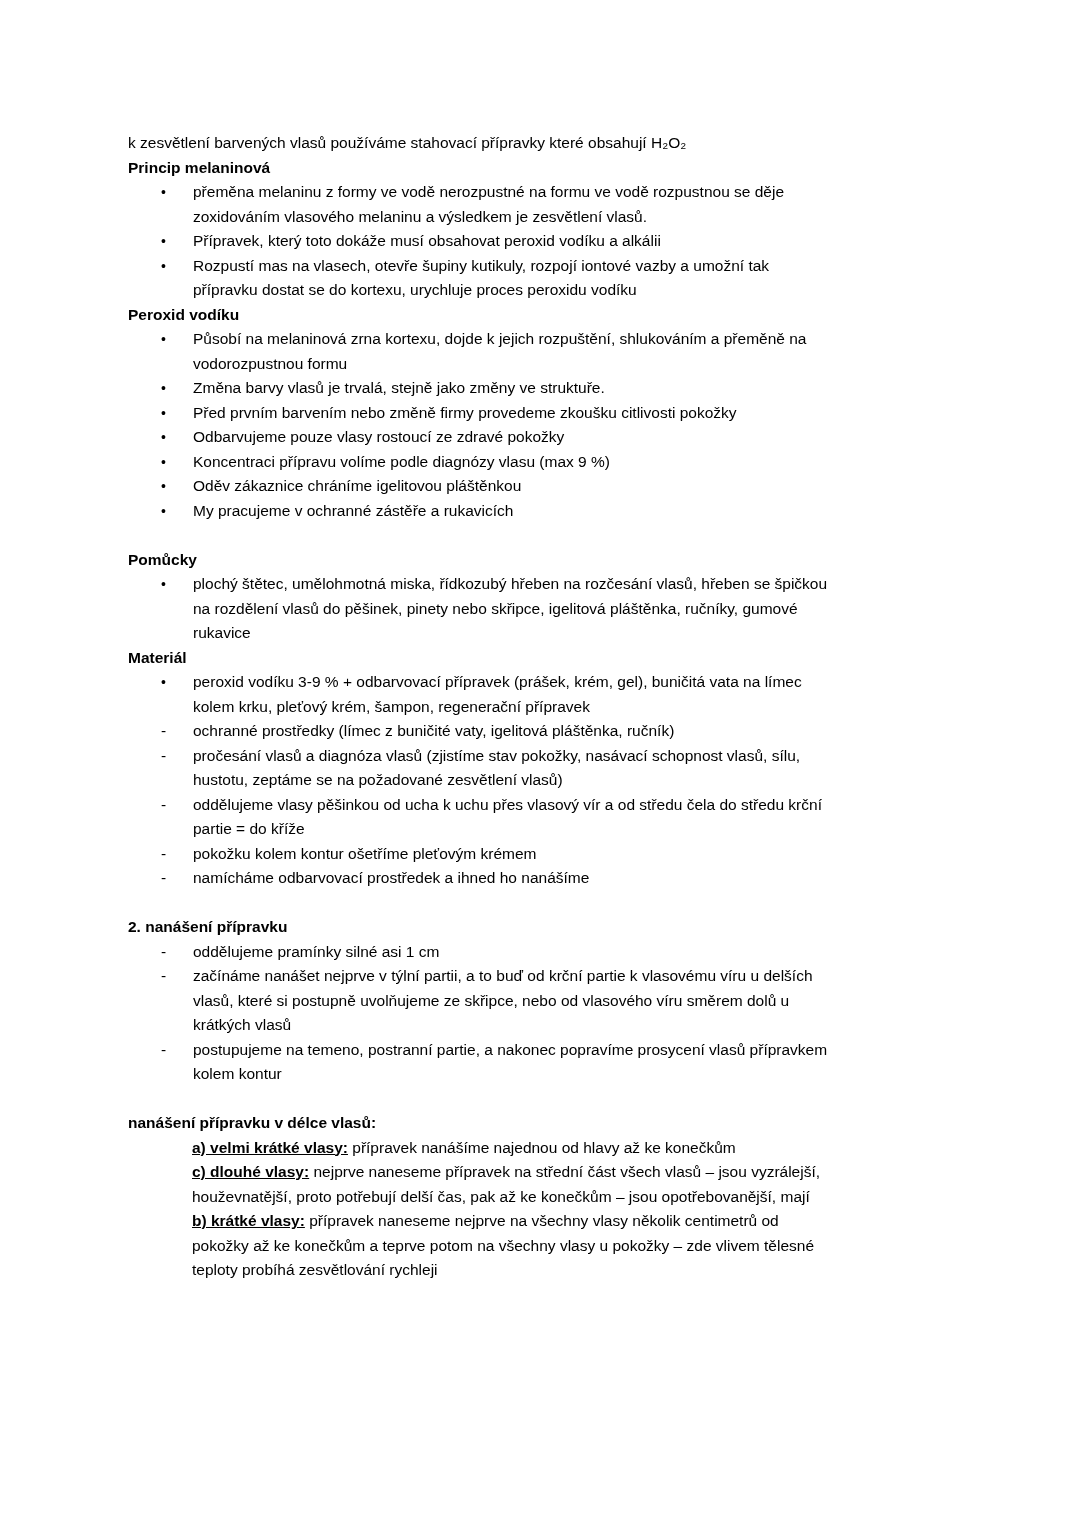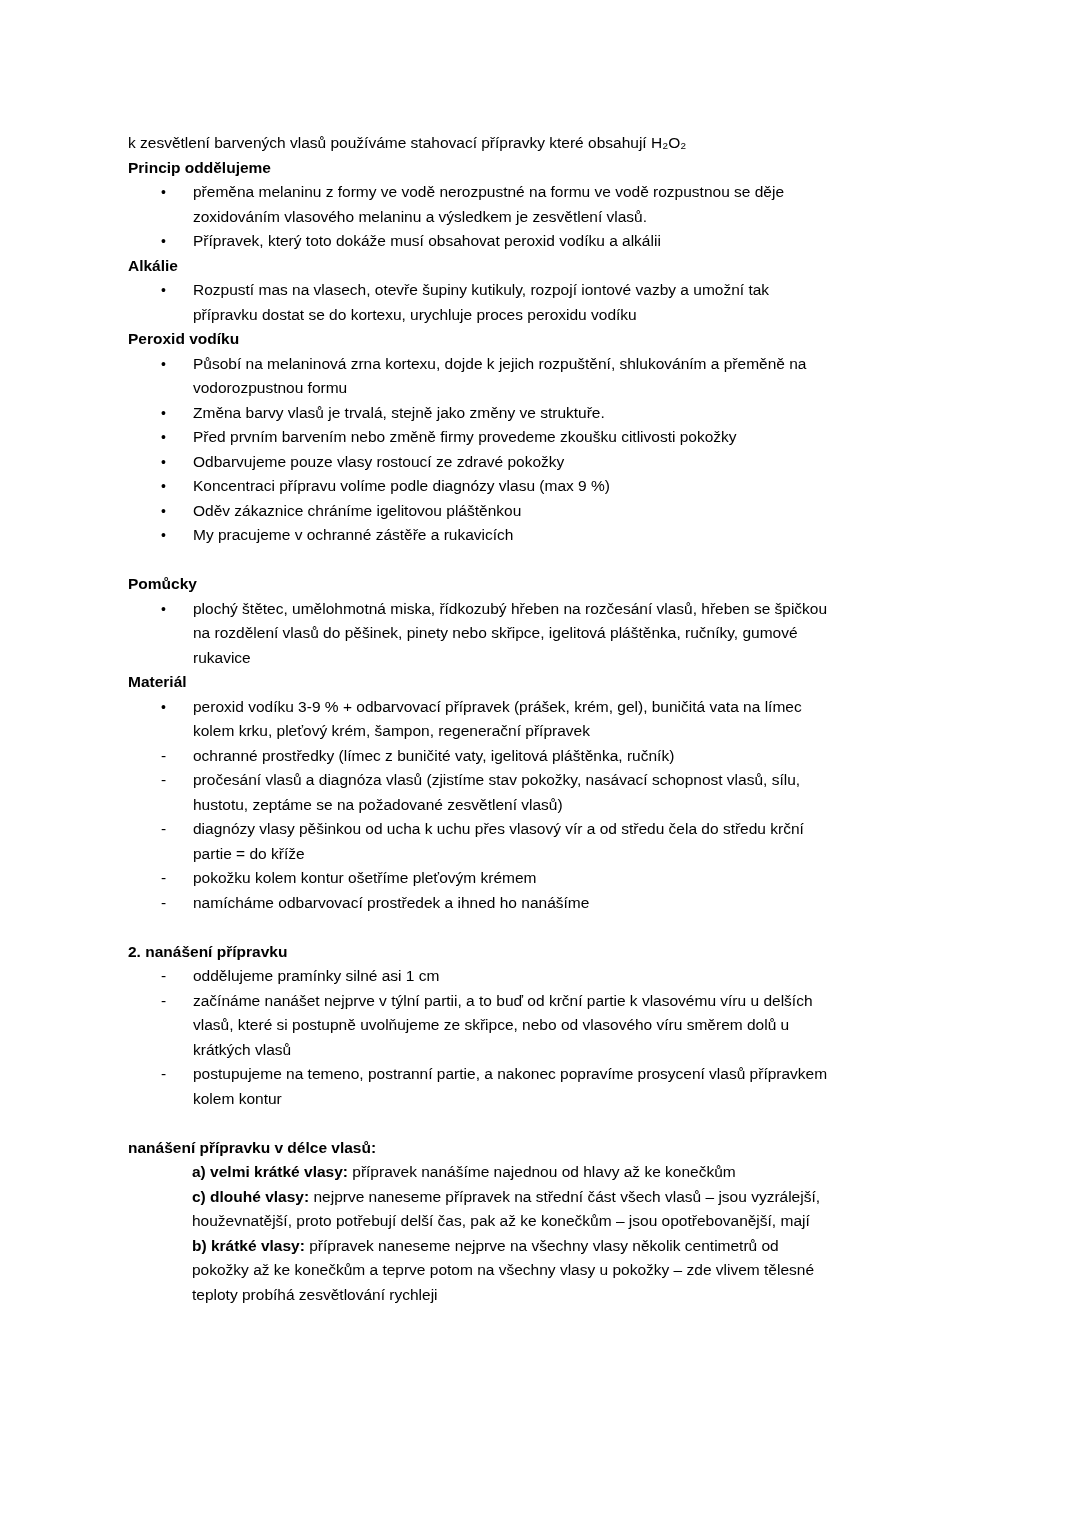--- a/index.html
+++ b/index.html
@@ -40,41 +40,41 @@
     font-size: 14px;
   }
   .list-item .text {
     flex: 1 1 auto;
   }
   .lettered {
     padding-left: 64px;
   }
   .bold {
     font-weight: 700;
+    text-decoration: underline;
   }
   .spacer {
     height: 24.5px;
   }
 </style>
 </head>
 <body>
 
 <div class="page">
   <div class="content">
       <div class="paragraph">k zesvětlení barvených vlasů používáme stahovací přípravky které obsahují H₂O₂</div>
-      <div class="heading">Princip oddělujeme</div>
+      <div class="heading">Princip melaninová</div>
       <div class="list-item bullet">
         <span class="marker">•</span>
         <span class="text">přeměna melaninu z formy ve vodě nerozpustné na formu ve vodě rozpustnou se děje zoxidováním vlasového melaninu a výsledkem je zesvětlení vlasů.</span>
       </div>
       <div class="list-item bullet">
         <span class="marker">•</span>
         <span class="text">Přípravek, který toto dokáže musí obsahovat peroxid vodíku a alkálii</span>
       </div>
-      <div class="heading">Alkálie</div>
       <div class="list-item bullet">
         <span class="marker">•</span>
         <span class="text">Rozpustí mas na vlasech, otevře šupiny kutikuly, rozpojí iontové vazby a umožní tak přípravku dostat se do kortexu, urychluje proces peroxidu vodíku</span>
       </div>
       <div class="heading">Peroxid vodíku</div>
       <div class="list-item bullet">
         <span class="marker">•</span>
         <span class="text">Působí na melaninová zrna kortexu, dojde k jejich rozpuštění, shlukováním a přeměně na vodorozpustnou formu</span>
       </div>
       <div class="list-item bullet">
@@ -115,21 +115,21 @@
       <div class="list-item dash">
         <span class="marker">-</span>
         <span class="text">ochranné prostředky (límec z buničité vaty, igelitová pláštěnka, ručník)</span>
       </div>
       <div class="list-item dash">
         <span class="marker">-</span>
         <span class="text">pročesání vlasů a diagnóza vlasů (zjistíme stav pokožky, nasávací schopnost vlasů, sílu, hustotu, zeptáme se na požadované zesvětlení vlasů)</span>
       </div>
       <div class="list-item dash">
         <span class="marker">-</span>
-        <span class="text">diagnózy vlasy pěšinkou od ucha k uchu přes vlasový vír a od středu čela do středu krční partie = do kříže</span>
+        <span class="text">oddělujeme vlasy pěšinkou od ucha k uchu přes vlasový vír a od středu čela do středu krční partie = do kříže</span>
       </div>
       <div class="list-item dash">
         <span class="marker">-</span>
         <span class="text">pokožku kolem kontur ošetříme pleťovým krémem</span>
       </div>
       <div class="list-item dash">
         <span class="marker">-</span>
         <span class="text">namícháme odbarvovací prostředek a ihned ho nanášíme</span>
       </div>
       <div class="spacer"></div>

